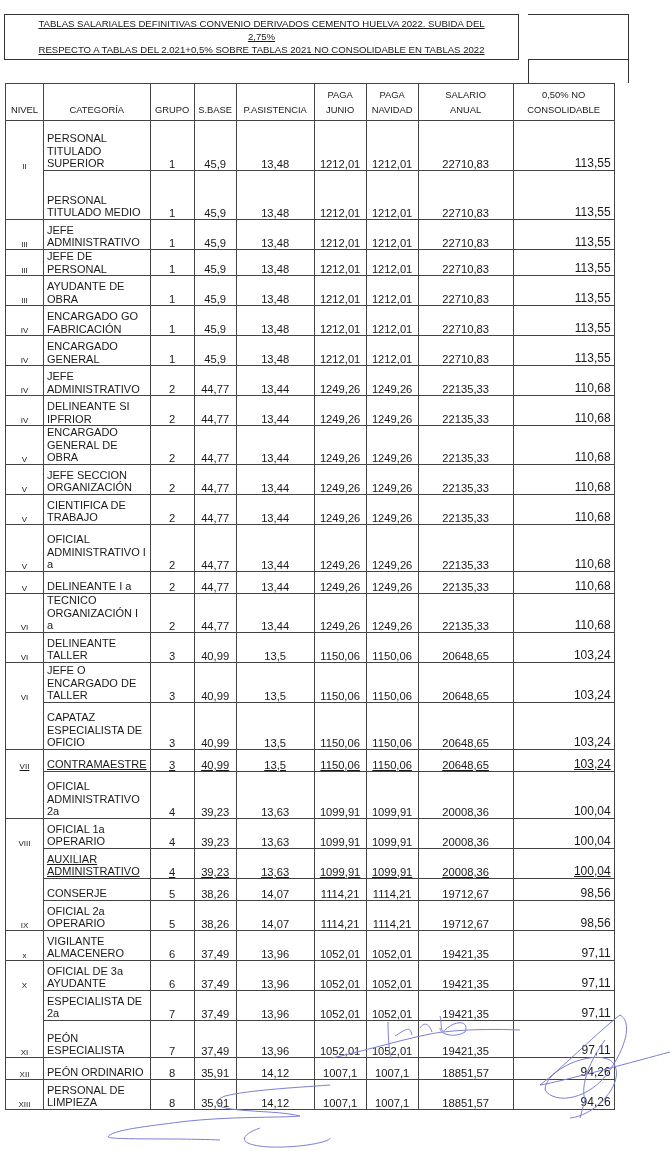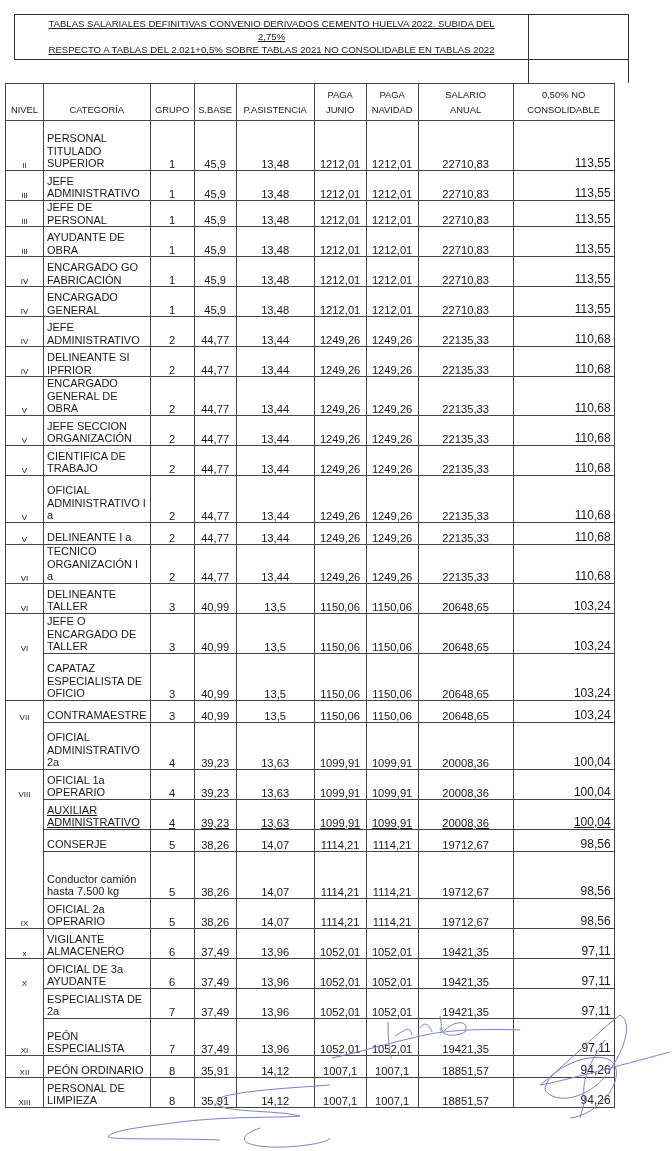--- a/index.html
+++ b/index.html
@@ -1,21 +1,21 @@
 <!DOCTYPE html>
 <html><head>
 <meta charset="utf-8">
 <style>
   html, body { margin: 0; padding: 0; background: #ffffff; }
   body {
     width: 672px; height: 1151px; position: relative; overflow: hidden;
     font-family: "Liberation Sans", "DejaVu Sans", sans-serif; color: #1a1a1a;
   }
   .title-box {
-    position: absolute; left: 14px; top: 14px; width: 515px; height: 46px;
+    position: absolute; left: 4px; top: 14px; width: 515px; height: 46px;
     border: 1px solid #333; box-sizing: border-box;
     font-size: 9.6px; text-align: center; line-height: 13px; padding-top: 2px;
   }
   .title-box span { text-decoration: underline; display: block; }
   .title-right {
     position: absolute; left: 528px; top: 14px; width: 101px; height: 46px;
     border: 1px solid #333; border-left: none; box-sizing: border-box;
   }
   .spacer-right {
     position: absolute; left: 528px; top: 60px; width: 101px; height: 23px;
@@ -79,20 +79,31 @@
         <td class="nivel nb-bot">II</td>
         <td class="cat">PERSONAL TITULADO SUPERIOR</td>
         <td class="num">1</td>
         <td class="num">45,9</td>
         <td class="num">13,48</td>
         <td class="num">1212,01</td>
         <td class="num">1212,01</td>
         <td class="num">22710,83</td>
         <td class="last">113,55</td>
       </tr>
+      <tr style="height: 49px;">
+        <td class="nivel nb-top"></td>
+        <td class="cat">PERSONAL TITULADO MEDIO</td>
+        <td class="num">1</td>
+        <td class="num">45,9</td>
+        <td class="num">13,48</td>
+        <td class="num">1212,01</td>
+        <td class="num">1212,01</td>
+        <td class="num">22710,83</td>
+        <td class="last">113,55</td>
+      </tr>
       <tr style="height: 30px;">
         <td class="nivel">III</td>
         <td class="cat">JEFE ADMINISTRATIVO</td>
         <td class="num">1</td>
         <td class="num">45,9</td>
         <td class="num">13,48</td>
         <td class="num">1212,01</td>
         <td class="num">1212,01</td>
         <td class="num">22710,83</td>
         <td class="last">113,55</td>
@@ -255,21 +266,21 @@
         <td class="nivel nb-top"></td>
         <td class="cat">CAPATAZ ESPECIALISTA DE OFICIO</td>
         <td class="num">3</td>
         <td class="num">40,99</td>
         <td class="num">13,5</td>
         <td class="num">1150,06</td>
         <td class="num">1150,06</td>
         <td class="num">20648,65</td>
         <td class="last">103,24</td>
       </tr>
-      <tr style="height: 22px;">
+      <tr style="height: 22px; text-decoration: underline;">
         <td class="nivel nb-bot">VII</td>
         <td class="cat">CONTRAMAESTRE</td>
         <td class="num">3</td>
         <td class="num">40,99</td>
         <td class="num">13,5</td>
         <td class="num">1150,06</td>
         <td class="num">1150,06</td>
         <td class="num">20648,65</td>
         <td class="last">103,24</td>
       </tr>
@@ -302,31 +313,20 @@
         <td class="num">39,23</td>
         <td class="num">13,63</td>
         <td class="num">1099,91</td>
         <td class="num">1099,91</td>
         <td class="num">20008,36</td>
         <td class="last">100,04</td>
       </tr>
       <tr style="height: 22px;">
         <td class="nivel nb-top nb-bot"></td>
         <td class="cat">CONSERJE</td>
-        <td class="num">5</td>
-        <td class="num">38,26</td>
-        <td class="num">14,07</td>
-        <td class="num">1114,21</td>
-        <td class="num">1114,21</td>
-        <td class="num">19712,67</td>
-        <td class="last">98,56</td>
-      </tr>
-      <tr style="height: 47px;">
-        <td class="nivel nb-top nb-bot"></td>
-        <td class="cat">Conductor camión hasta 7.500 kg</td>
         <td class="num">5</td>
         <td class="num">38,26</td>
         <td class="num">14,07</td>
         <td class="num">1114,21</td>
         <td class="num">1114,21</td>
         <td class="num">19712,67</td>
         <td class="last">98,56</td>
       </tr>
       <tr style="height: 30px;">
         <td class="nivel nb-top">IX</td>

